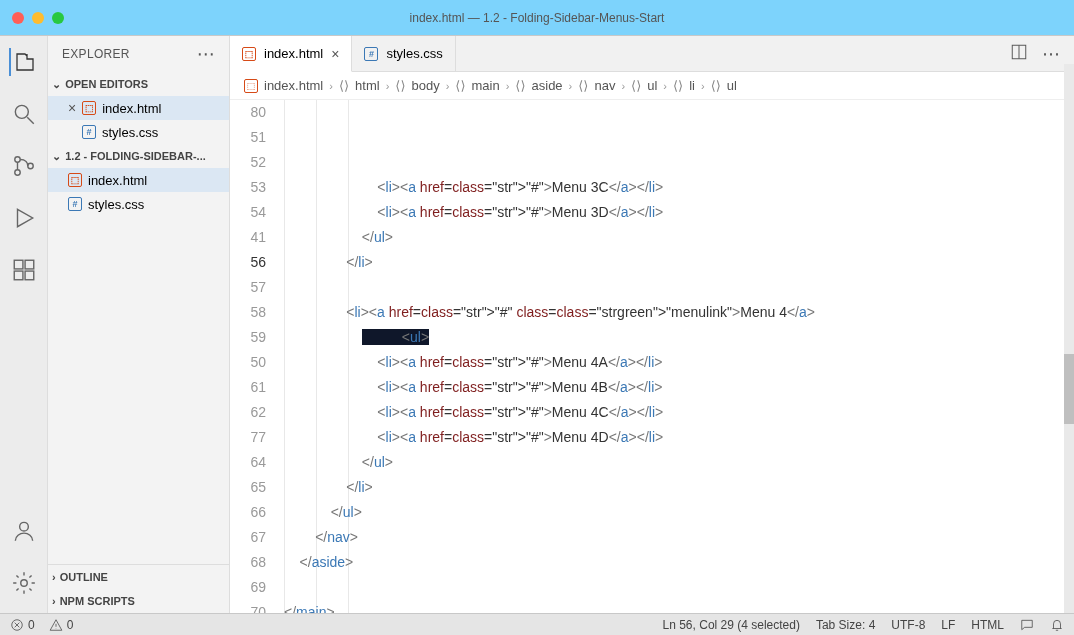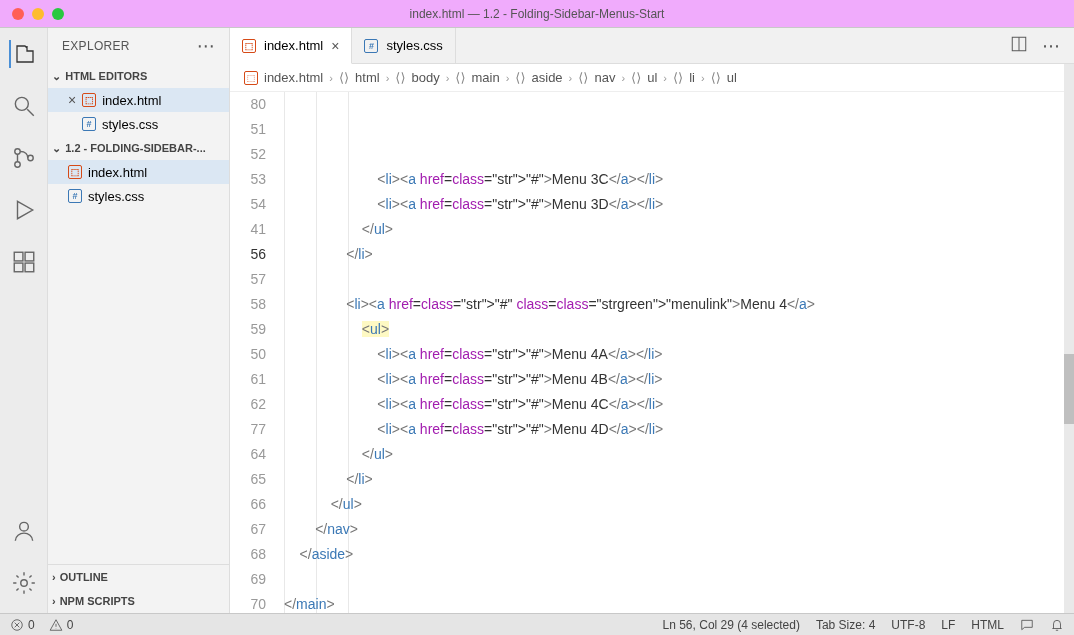--- a/index.html
+++ b/index.html
@@ -1,19 +1,19 @@
 <!DOCTYPE html>
 <html><head>
 <meta charset="utf-8">
 <style>
 * { margin: 0; padding: 0; box-sizing: border-box; font-family: -apple-system, BlinkMacSystemFont, "Segoe UI", sans-serif; }
 body { width: 1074px; height: 635px; background: #f3f3f3; overflow: hidden; display: flex; flex-direction: column; }
 
 
-.titlebar { height: 28px; background: #f0abfc; display: flex; align-items: center; position: relative; border-bottom: 1px solid #c8c8c8; }
+.titlebar { height: 36px; background: #7dd3fc; display: flex; align-items: center; position: relative; border-bottom: 1px solid #c8c8c8; }
 .traffic { display: flex; gap: 8px; padding-left: 12px; }
 .dot { width: 12px; height: 12px; border-radius: 50%; }
 .dot.red { background: #ff5f57; }
 .dot.yellow { background: #febc2e; }
 .dot.green { background: #28c840; }
 .titletext { position: absolute; left: 50%; transform: translateX(-50%); font-size: 12px; color: #555; }
 
 .main-area { flex: 1; display: flex; min-height: 0; }
 
 
@@ -56,23 +56,23 @@
 .editor { flex: 1; display: flex; font-family: "Menlo", "Consolas", monospace; font-size: 14px; line-height: 25px; overflow: hidden; position: relative; }
 .gutter { width: 54px; background: #fff; color: #999; text-align: right; padding-right: 18px; flex-shrink: 0; }
 .gutter div { height: 25px; }
 .code { flex: 1; white-space: pre; color: #333; position: relative; }
 .code .line { height: 25px; position: relative; }
 .gutter .cur { color: #333; }
 .indent-guides { position: absolute; top: 0; left: 0; height: 100%; }
 .g { position: absolute; top: 0; bottom: 0; width: 1px; background: #e8e8e8; }
 
 .tag { color: #3b78b5; }
-.attr { color: #a21caf; }
+.attr { color: #7f1d1d; }
 .punc { color: #777; }
-.sel-highlight { background: #fef9c3; }
+.sel-highlight { background: #0f172a; padding-left: 40px; }
 .minimap { position: absolute; right: 0; top: 64px; bottom: 22px; width: 10px; background: #e9e9e9; }
 .minimap .thumb { position: absolute; top: 290px; width: 100%; height: 70px; background: #bfbfbf; }
 
 
 .statusbar { height: 22px; background: #e5e5e5; border-top: 1px solid #c8c8c8; display: flex; align-items: center; font-size: 12px; color: #444; padding: 0 10px; gap: 14px; }
 .sb-right { margin-left: auto; display: flex; gap: 16px; }
 .sbseg { display: flex; align-items: center; gap: 4px; cursor: pointer; }
 .sbseg svg { stroke: #444; fill: none; stroke-width: 1.3; }
 </style>
 </head>
@@ -138,21 +138,21 @@
     </div>
   </div>
 
   <div class="sidebar">
     <div class="sidehdr">
       <span>EXPLORER</span>
       <span class="dots">⋯</span>
     </div>
     <div class="section-hdr">
       <span class="chev">⌄</span>
-      <span>HTML EDITORS</span>
+      <span>OPEN EDITORS</span>
     </div>
     <div class="tree-item sel">
       <span class="close">×</span>
       <span class="fileicon htmlicon">⬚</span>
       <span>index.html</span>
     </div>
     <div class="tree-item">
       <span class="modot">&nbsp;</span>
       <span class="fileicon cssicon">#</span>
       <span>styles.css</span>

